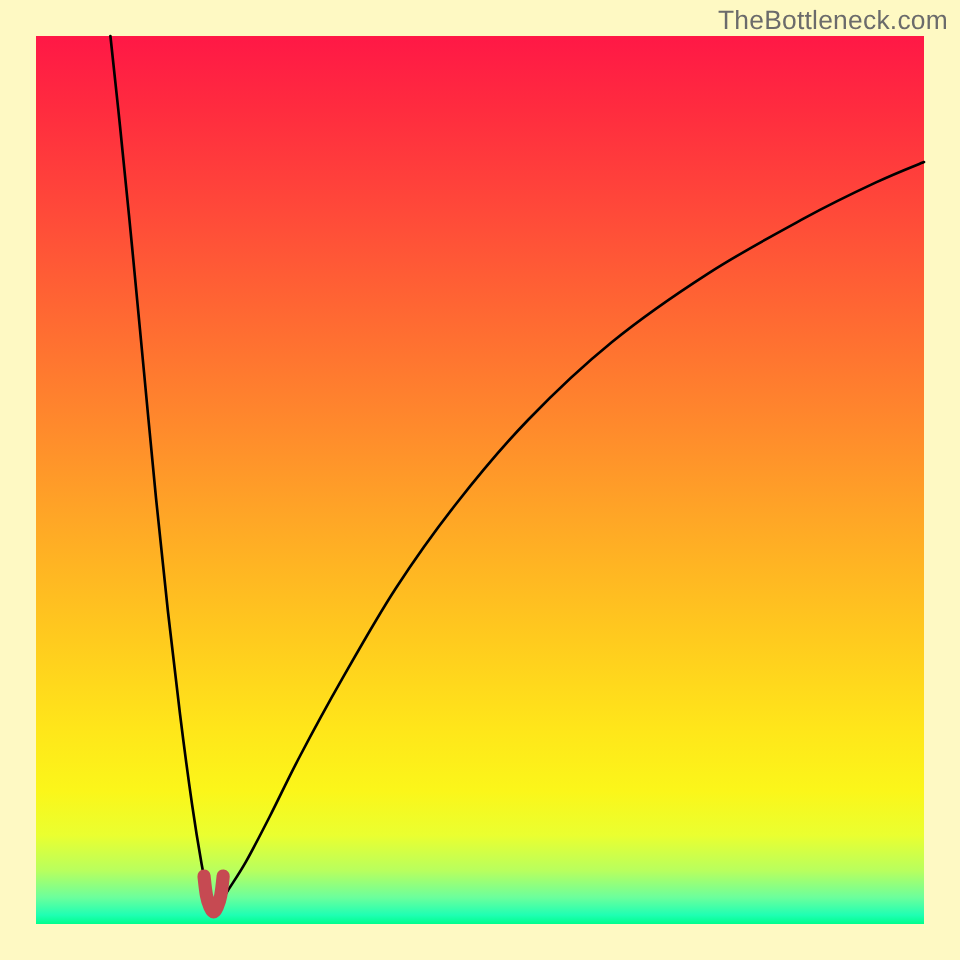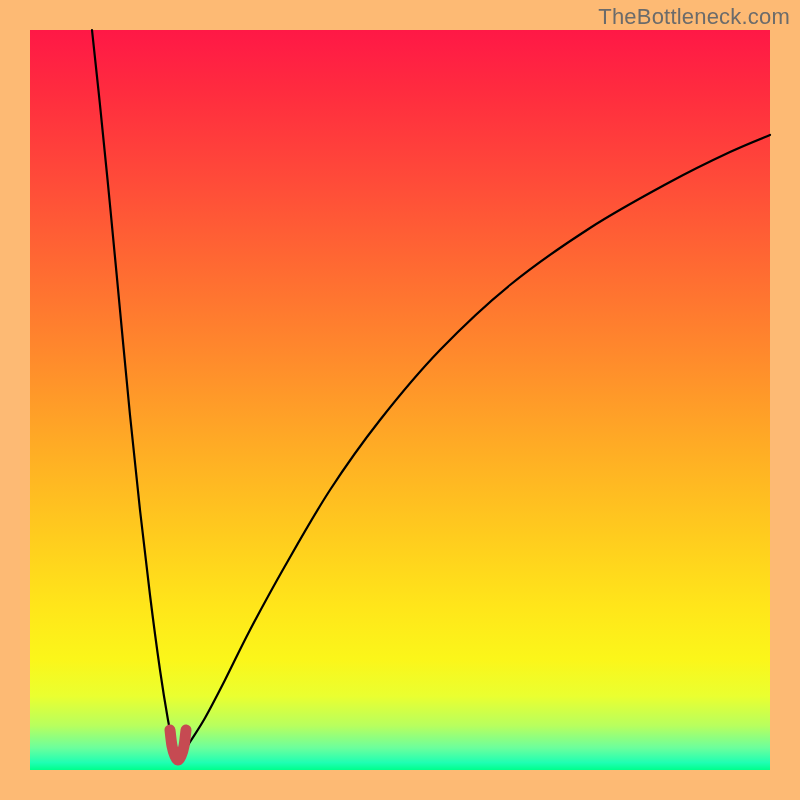--- a/index.html
+++ b/index.html
@@ -10,21 +10,21 @@
     overflow: hidden;
     background: #000;
     font-family: Arial, Helvetica, sans-serif;
   }
   .frame {
     position: absolute;
     left: 0;
     top: 0;
     width: 800px;
     height: 800px;
-    background: #fdba74;
+    background: #fef9c3;
   }
   .plot {
     position: absolute;
     left: 30px;
     top: 30px;
     width: 740px;
     height: 740px;
     background: linear-gradient(
       to bottom,
       #ff1846 0%,

